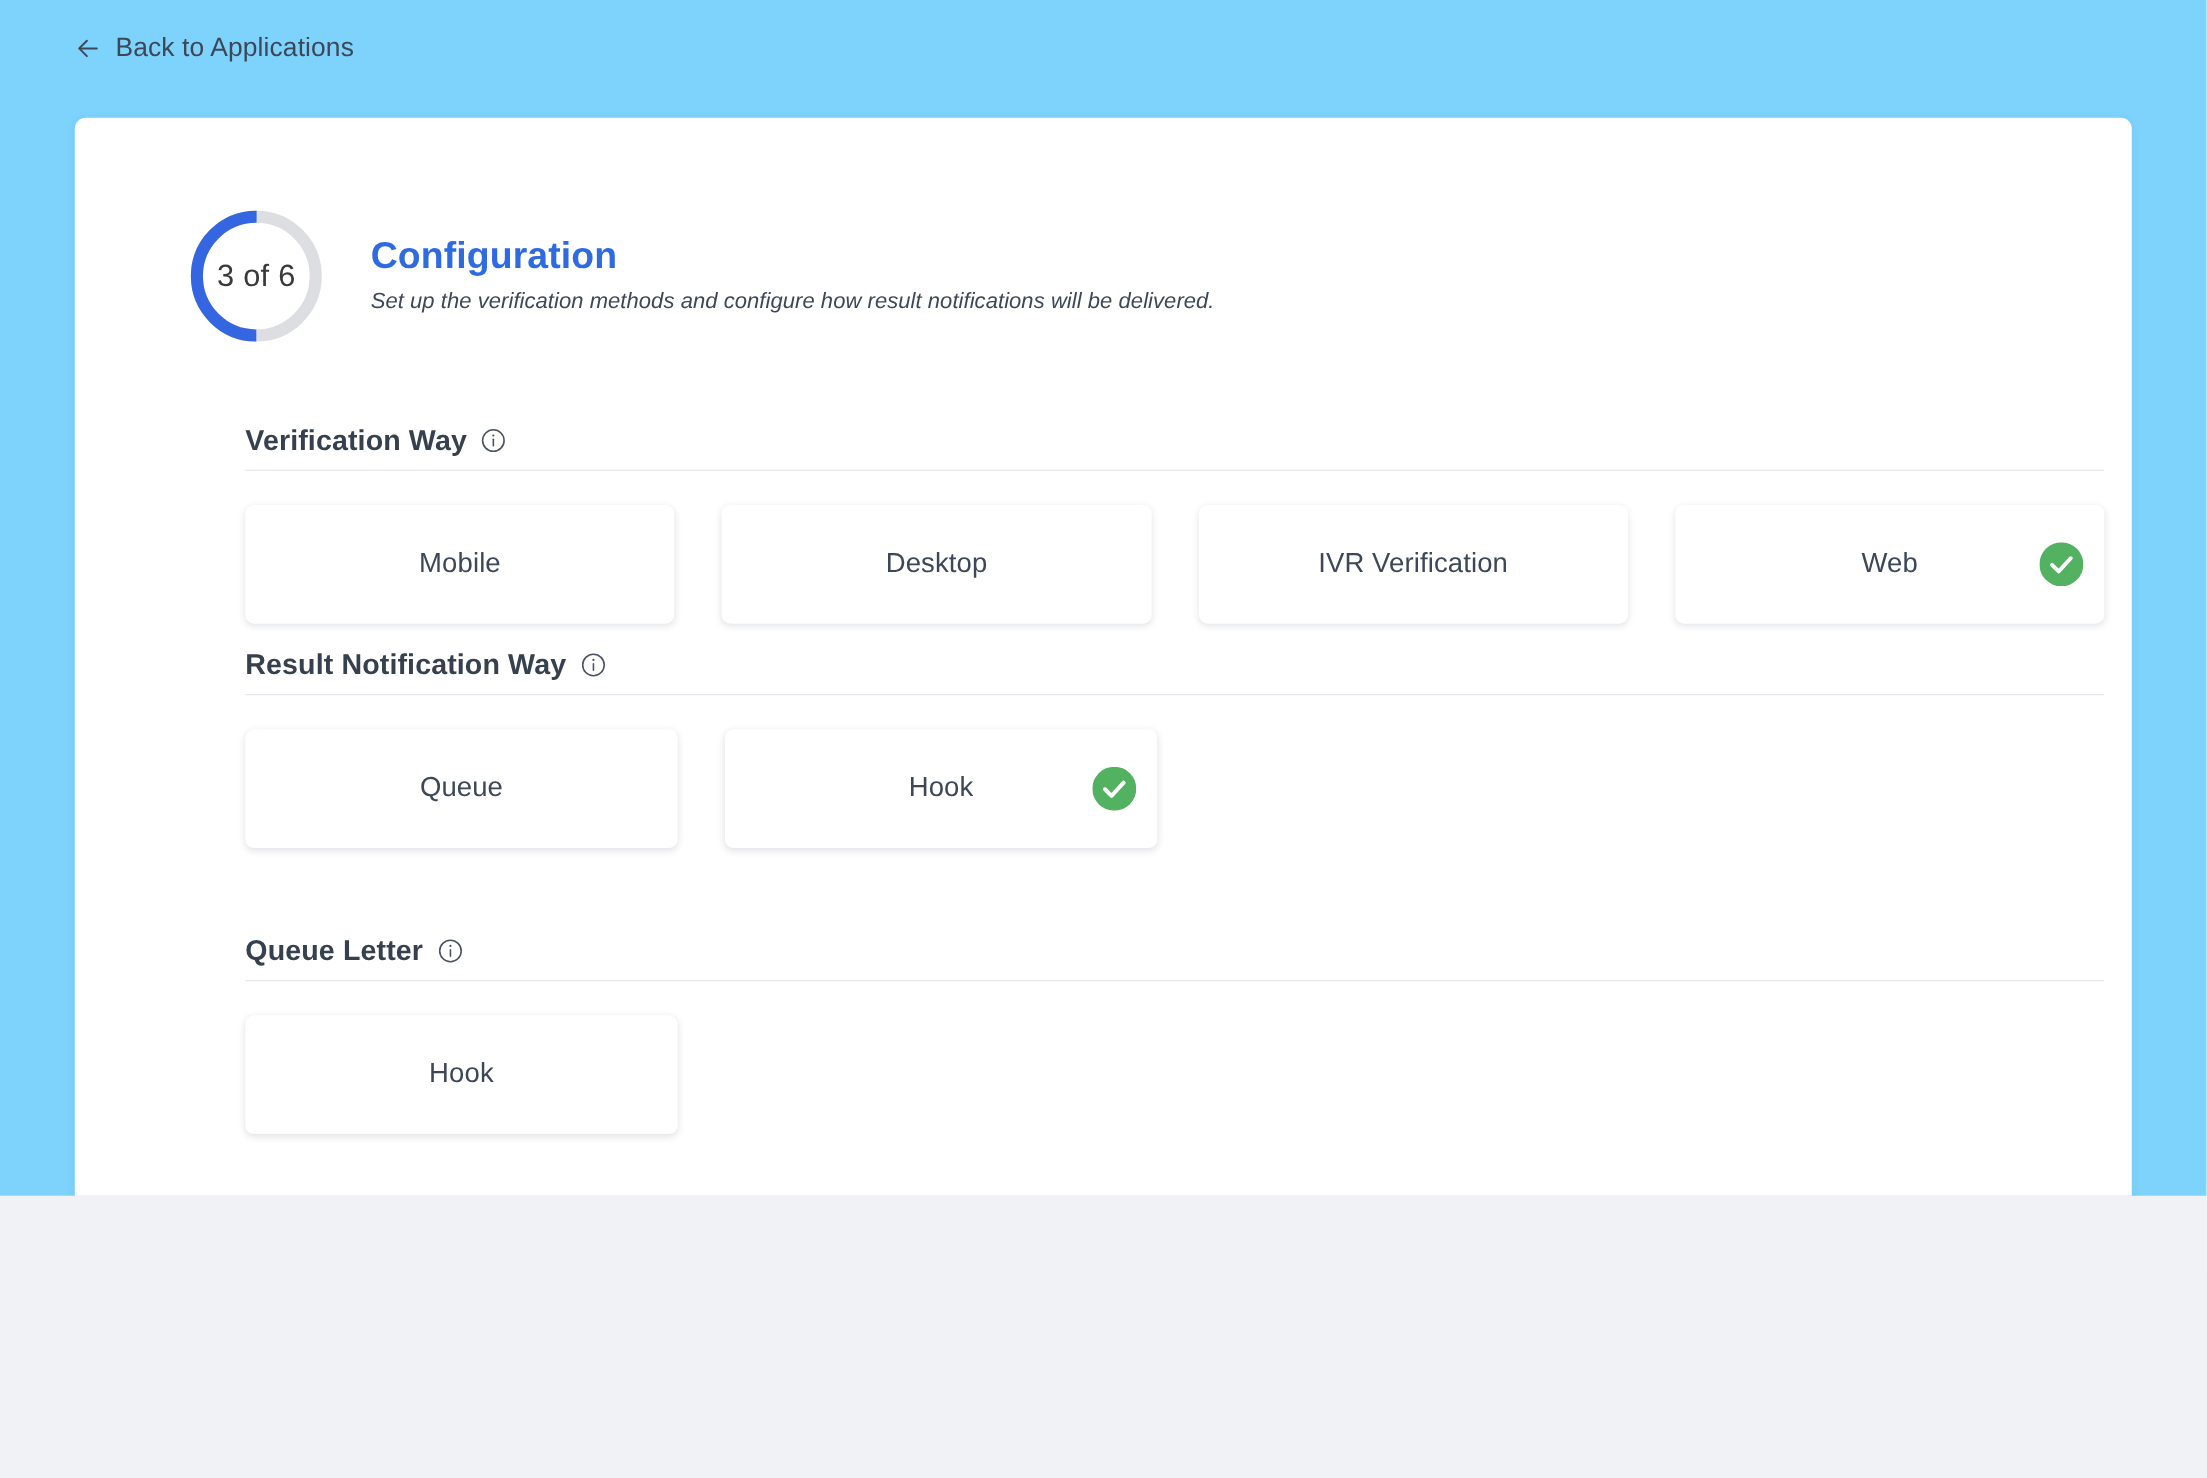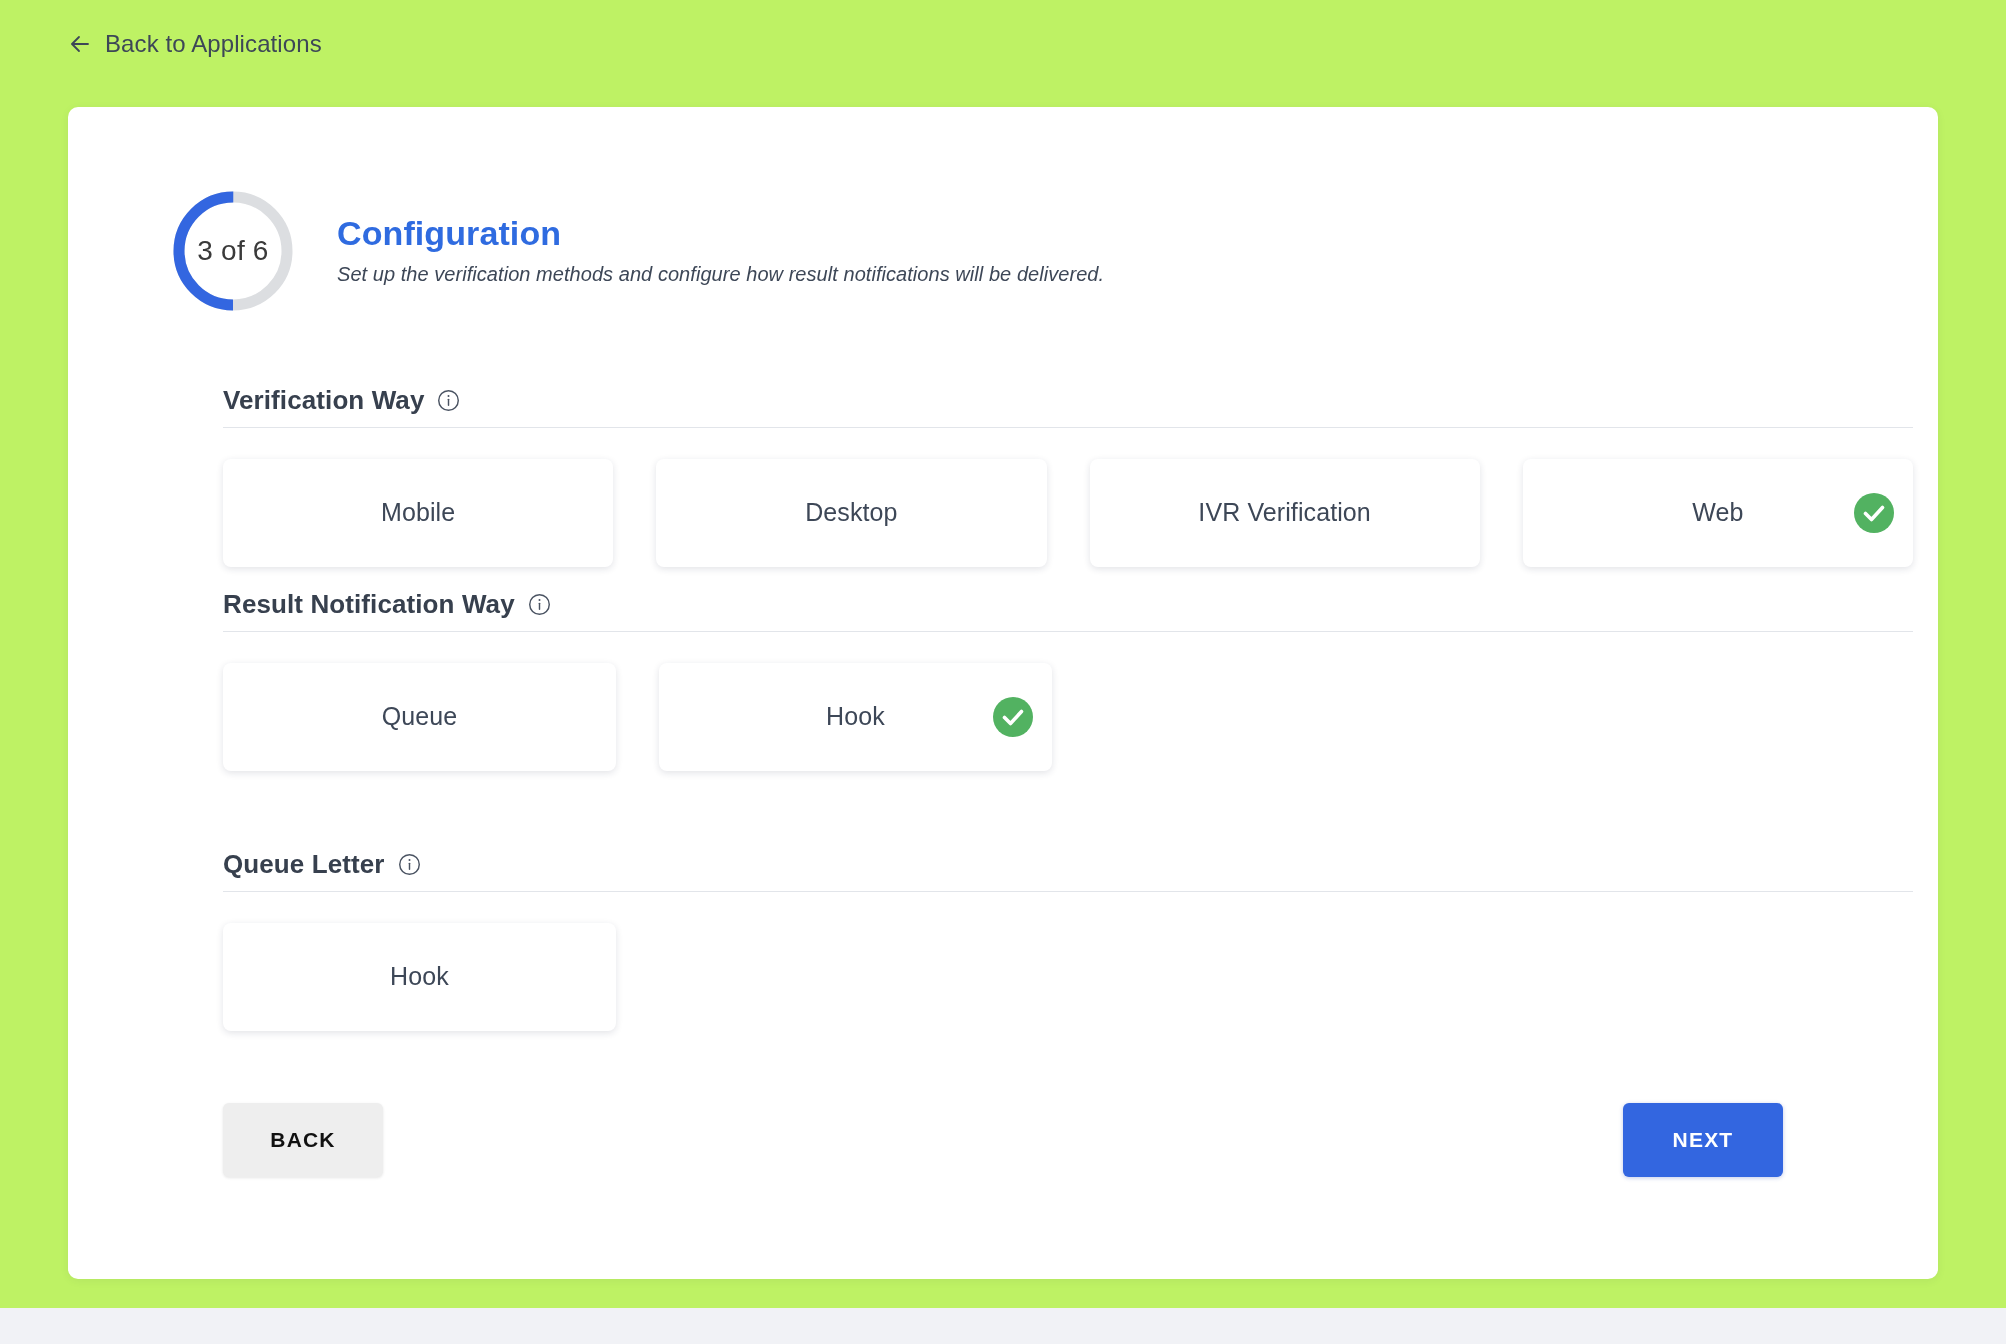--- a/index.html
+++ b/index.html
@@ -8,22 +8,22 @@
     width: 2006px;
     height: 1344px;
     background: #f1f2f6;
     font-family: "Liberation Sans", sans-serif;
     -webkit-font-smoothing: antialiased;
   }
 
   .page {
     position: relative;
     width: 2006px;
-    height: 1308px;
-    background: #bef264;
+    height: 1087px;
+    background: #7dd3fc;
     overflow: hidden;
   }
 
   
   .back-link {
     position: absolute;
     left: 68px;
     top: 32px;
     display: flex;
     align-items: center;

